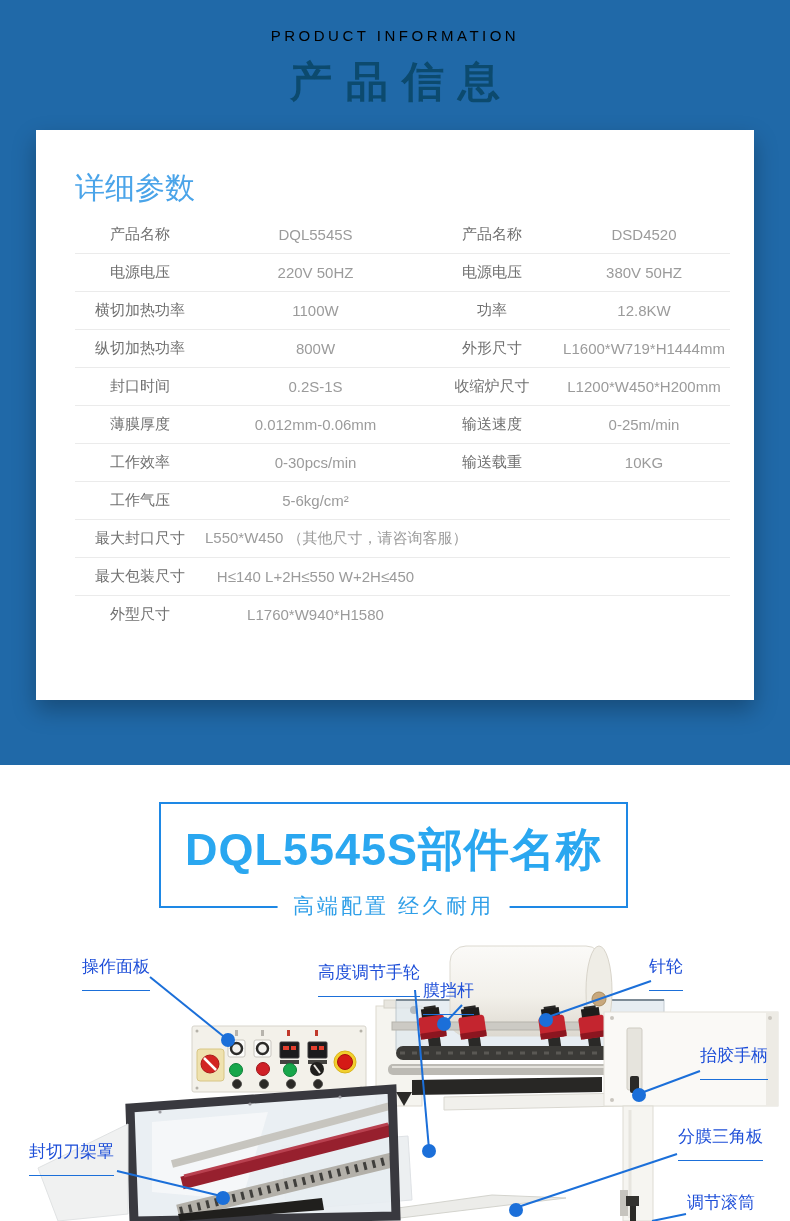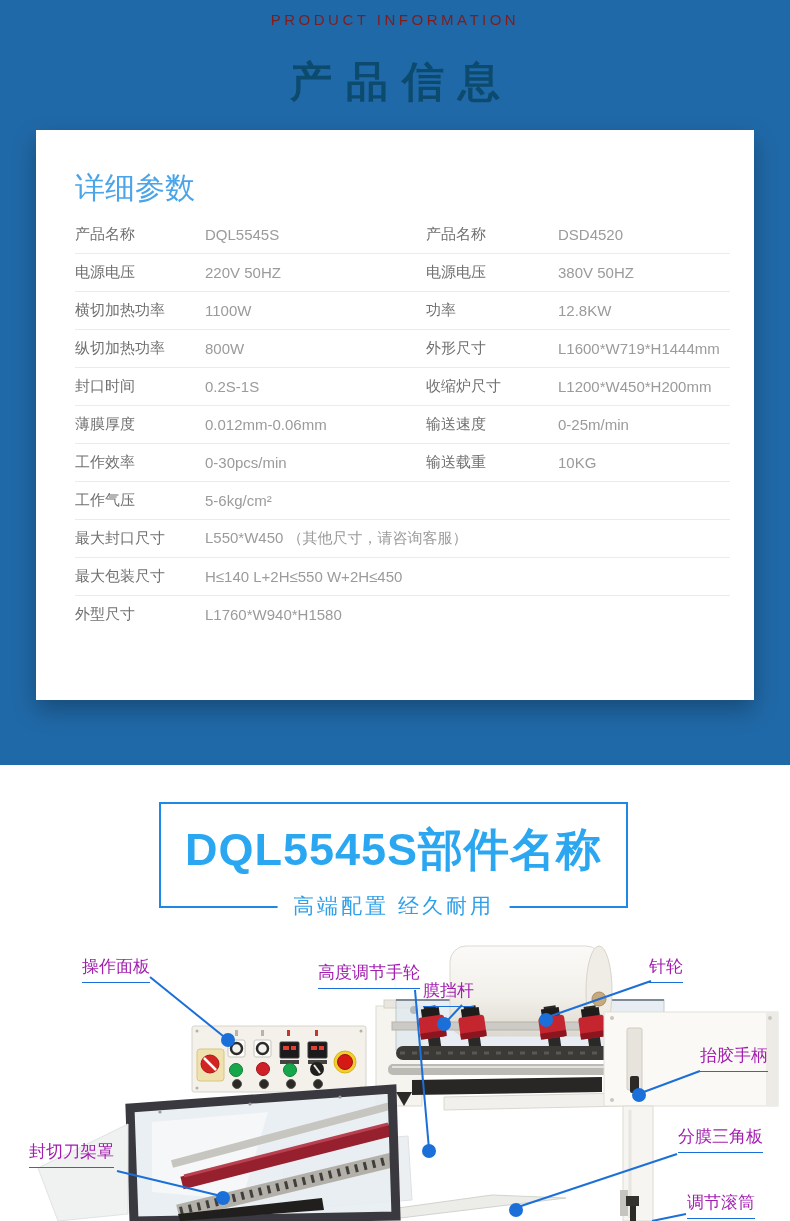--- a/index.html
+++ b/index.html
@@ -1,45 +1,45 @@
 <!DOCTYPE html>
 <html><head>
 <meta charset="utf-8">
 <style>
   html,body{margin:0;padding:0;background:#ffffff;}
   #page{position:relative;width:790px;height:1221px;margin:0 auto;overflow:hidden;
         font-family:"Liberation Sans","DejaVu Sans",sans-serif;background:#ffffff;}
   
   .blue-bg{position:absolute;left:0;top:0;width:790px;height:765px;background:#2069a8;}
-  .eyebrow{position:absolute;left:0;top:11px;width:790px;text-align:center;
-           color:#7f1d1d;font-size:15px;letter-spacing:3.5px;}
+  .eyebrow{position:absolute;left:0;top:27px;width:790px;text-align:center;
+           color:#000000;font-size:15px;letter-spacing:3.5px;}
   .main-title{position:absolute;left:0;top:54px;width:790px;text-align:center;
               color:#0c4a6e;font-size:42px;font-weight:bold;letter-spacing:14px;padding-left:14px;box-sizing:border-box;}
   
   .card{position:absolute;left:36px;top:130px;width:718px;height:570px;background:#ffffff;
         box-shadow:0 10px 22px rgba(0,0,0,0.28);box-sizing:border-box;}
   .card-title{position:absolute;left:39px;top:38px;color:#4aa4e9;font-size:30px;}
   .spec-table{position:absolute;left:39px;top:86px;width:655px;}
   .spec-row{display:grid;grid-template-columns:130px 221px 132px 1fr;align-items:center;
-            height:37px;border-bottom:1px solid #ebebeb;}
+            height:37px;border-bottom:1px solid #ebebeb;text-align:center;}
   .spec-row:last-child{border-bottom:none;}
   .spec-label{color:#707070;font-size:15px;white-space:nowrap;}
   .spec-value{color:#9b9b9b;font-size:15px;white-space:nowrap;}
   
   .parts-section{position:absolute;left:0;top:765px;width:790px;height:456px;background:#ffffff;}
   .parts-box{position:absolute;left:159px;top:37px;width:465px;height:102px;border:2px solid #1e88e5;
              display:flex;align-items:center;justify-content:center;}
   .parts-box-title{color:#2aa7f0;font-size:45px;font-weight:bold;letter-spacing:1px;margin-top:-10px;}
   .parts-subtitle{position:absolute;left:50%;bottom:-14px;transform:translateX(-50%);
                   background:#ffffff;padding:0 16px;color:#2f9fe8;font-size:21px;
                   letter-spacing:3px;white-space:nowrap;}
   
   svg.overlay{position:absolute;left:0;top:0;z-index:2;}
-  .part-label{position:absolute;z-index:3;color:#a21caf;font-size:17px;white-space:nowrap;
-              padding-bottom:4px;border-bottom:1px solid #1b6fd9;}
+  .part-label{position:absolute;z-index:3;color:#1d4ed8;font-size:17px;white-space:nowrap;
+              padding-bottom:12px;border-bottom:1px solid #1b6fd9;}
 </style>
 </head>
 <body>
 
 <div id="page">
 
   <div class="blue-bg"></div>
   <div class="eyebrow">PRODUCT INFORMATION</div>
   <div class="main-title">产品信息</div>
 

